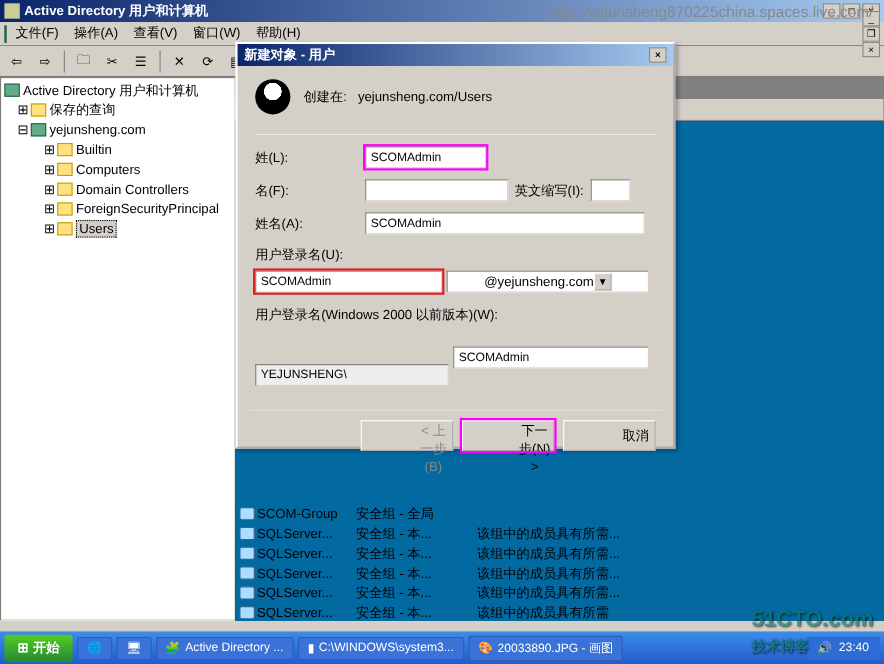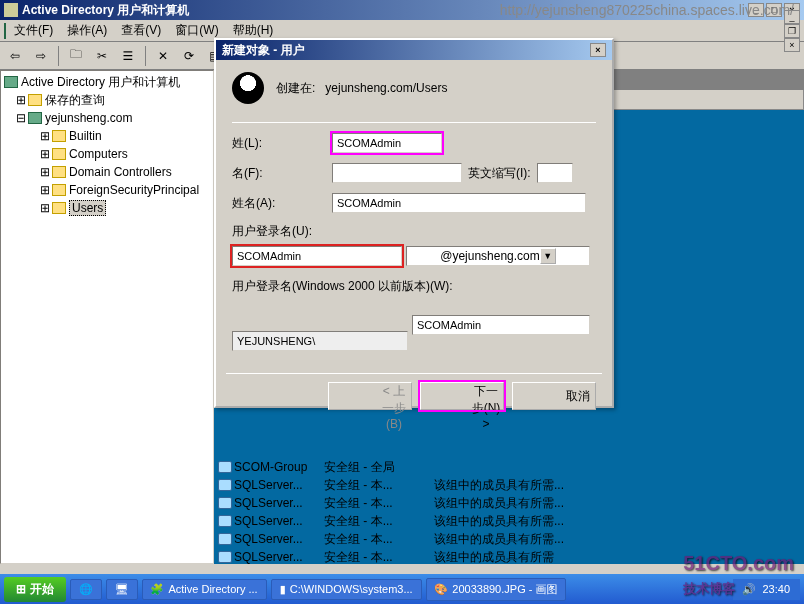--- a/index.html
+++ b/index.html
@@ -46,21 +46,21 @@
 .hr { height: 1px; background: #808080; border-bottom: 1px solid #fff; margin: 10px 0; }
 .dlgbtns { display: flex; justify-content: flex-end; gap: 8px; padding: 8px 16px; }
 .dlgbtn { width: 84px; height: 28px; background: #d4d0c8; border: 1px outset #fff; font-family: inherit; font-size: 12px; padding-left: 48px; }
 .select { height: 20px; border: 1px inset #d4d0c8; background: #fff; padding: 0 4px; display: flex; align-items: center; justify-content: center; }
 .select .arrow { width: 16px; height: 16px; background: #d4d0c8; border: 1px outset #fff; text-align: center; line-height: 14px; font-size: 9px; }
 .taskbar { position: absolute; bottom: 0; left: 0; right: 0; height: 30px; background: linear-gradient(to bottom, #3c8de8, #225bd0); display: flex; align-items: center; padding: 0 4px; gap: 4px; color: #fff; }
 .start { background: linear-gradient(to bottom, #5c2, #283); padding: 4px 12px; border-radius: 3px; font-weight: bold; color: #fff; display: flex; align-items: center; gap: 4px; }
 .taskbtn { background: #3a72d8; border: 1px solid #2a5cb8; padding: 3px 8px; border-radius: 2px; font-size: 11px; color: #fff; max-width: 160px; overflow: hidden; text-overflow: ellipsis; white-space: nowrap; display: flex; align-items: center; gap: 4px; }
 .tray { margin-left: auto; background: #2d6cd4; padding: 4px 10px; font-size: 11px; display: flex; align-items: center; gap: 6px; }
 .watermark { position: absolute; top: 2px; right: 10px; color: #888; font-size: 14px; font-family: Arial; z-index: 500; }
-.watermark2 { position: absolute; bottom: 6px; right: 10px; color: #701a75; font-size: 20px; font-family: Arial; font-weight: bold; z-index: 500; text-shadow: 1px 1px 2px #000; opacity: .7; }
+.watermark2 { position: absolute; bottom: 6px; right: 10px; color: #0f766e; font-size: 20px; font-family: Arial; font-weight: bold; z-index: 500; text-shadow: 1px 1px 2px #000; opacity: .7; }
 </style>
 </head>
 <body>
 
 <div class="watermark">http://yejunsheng870225china.spaces.live.com/</div>
 
 <div class="titlebar">
   <span class="icon"></span>
   <span>Active Directory 用户和计算机</span>
   <span class="spacer"></span>

